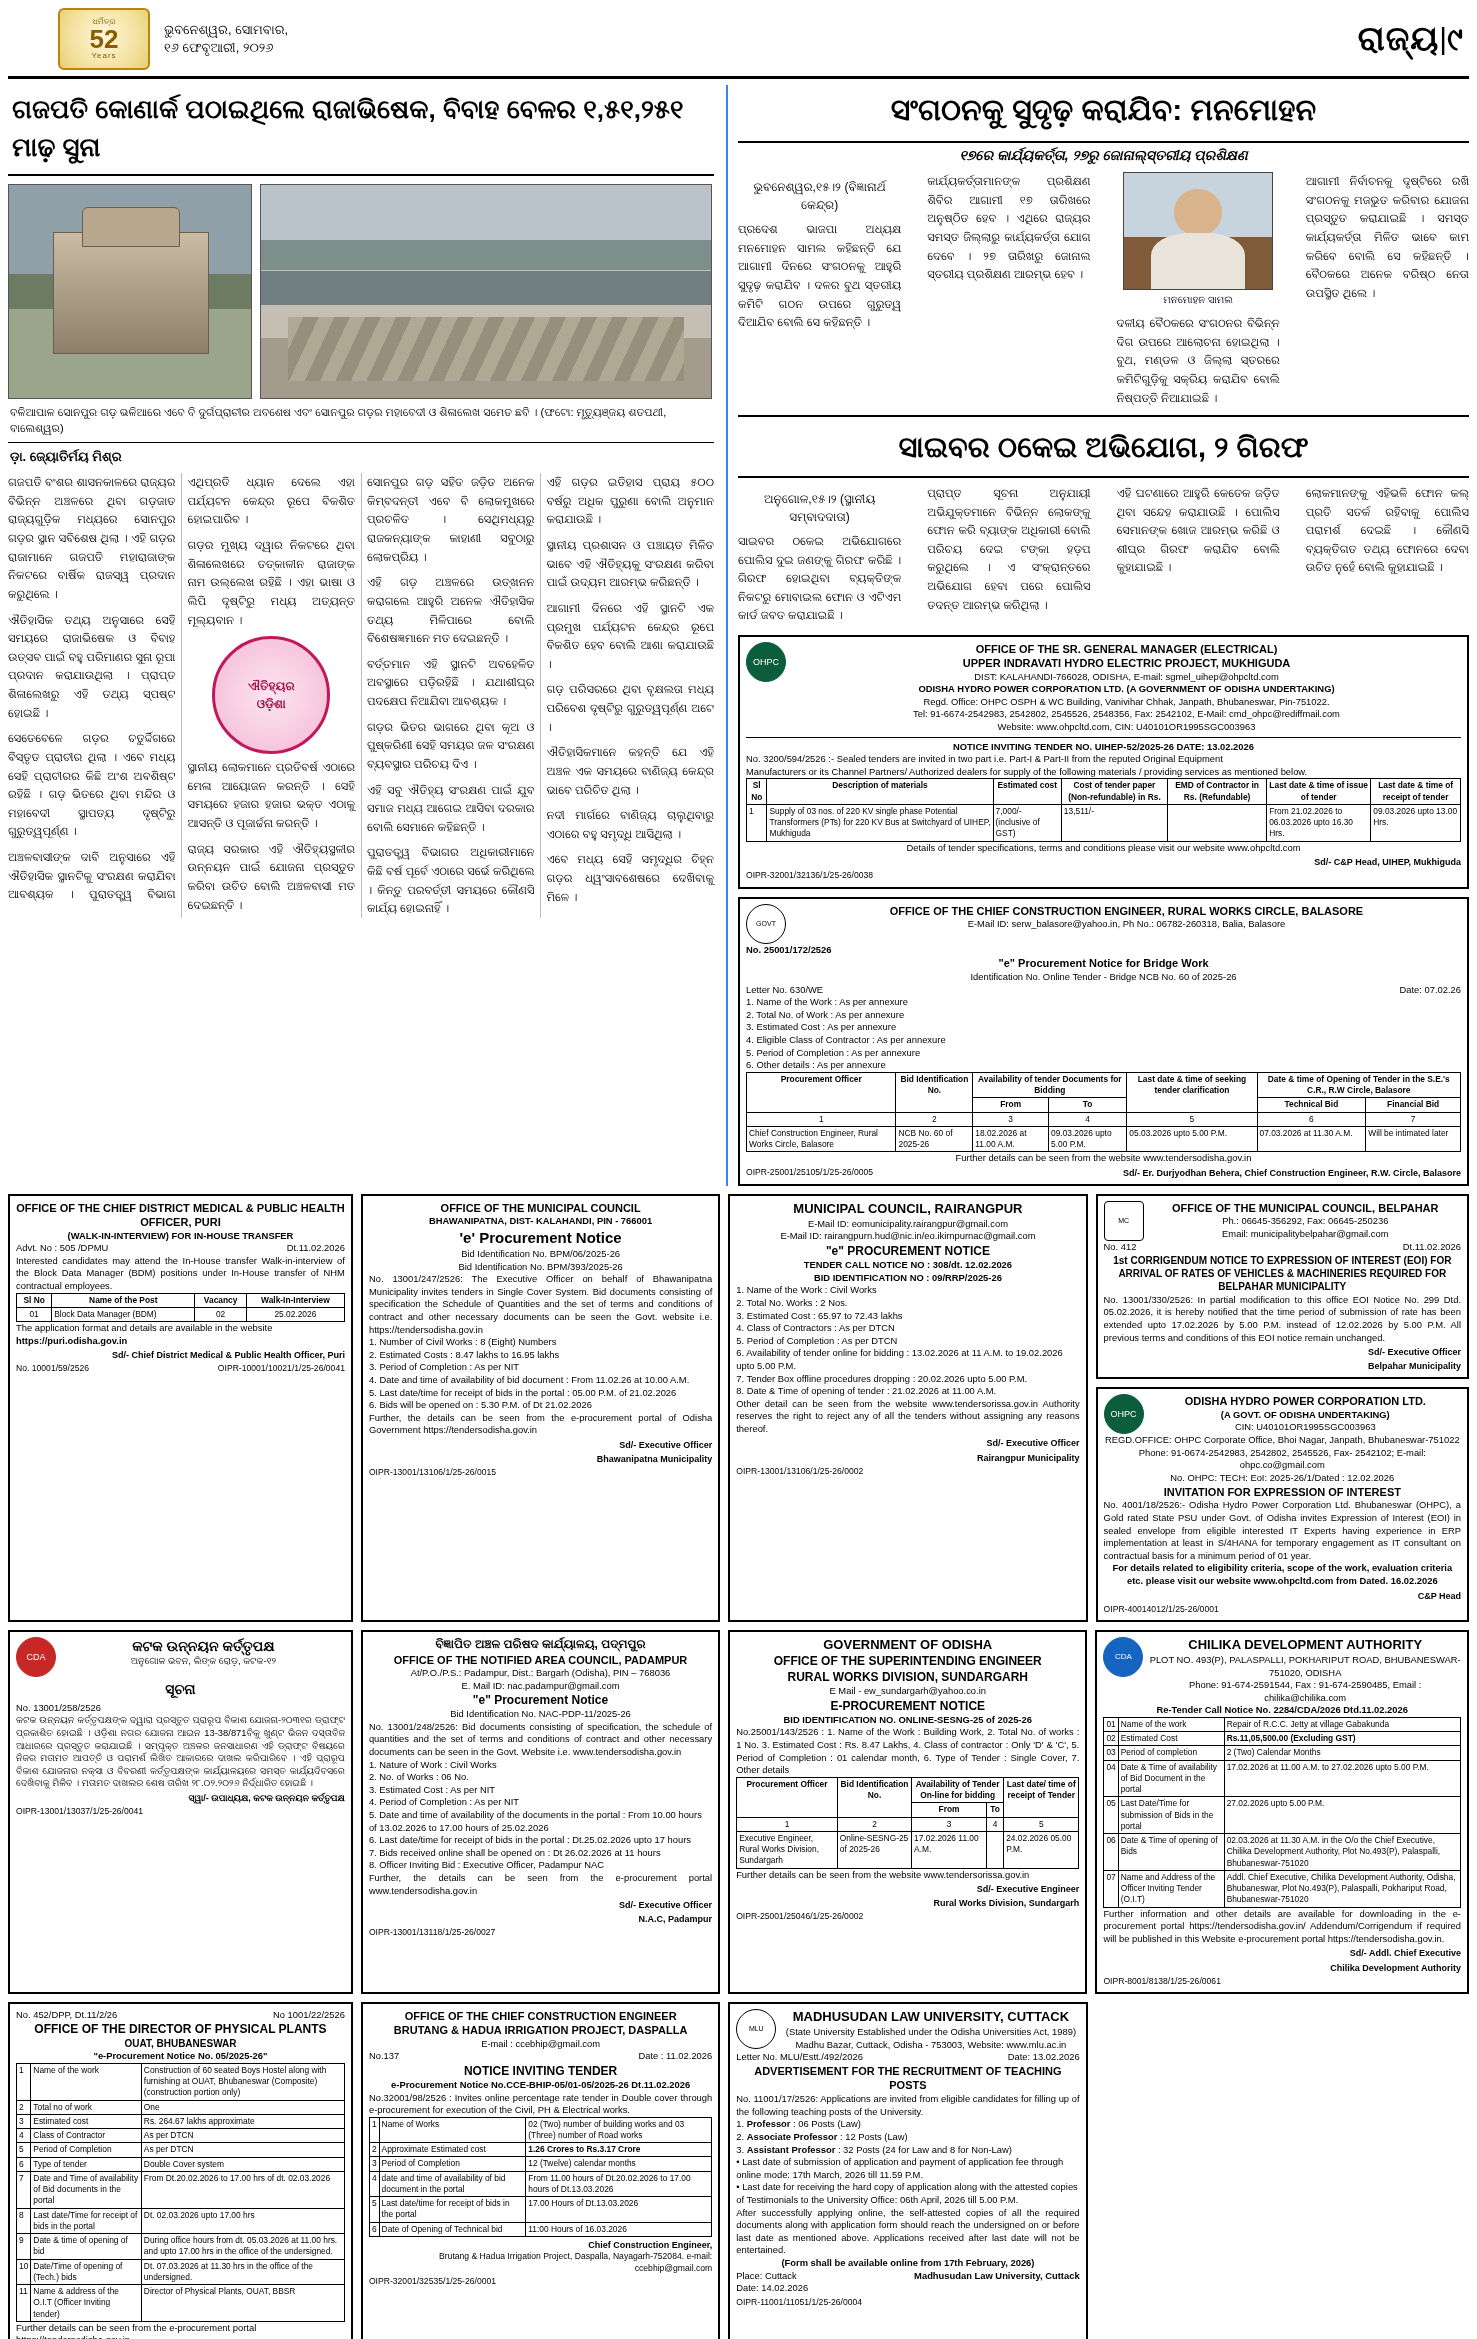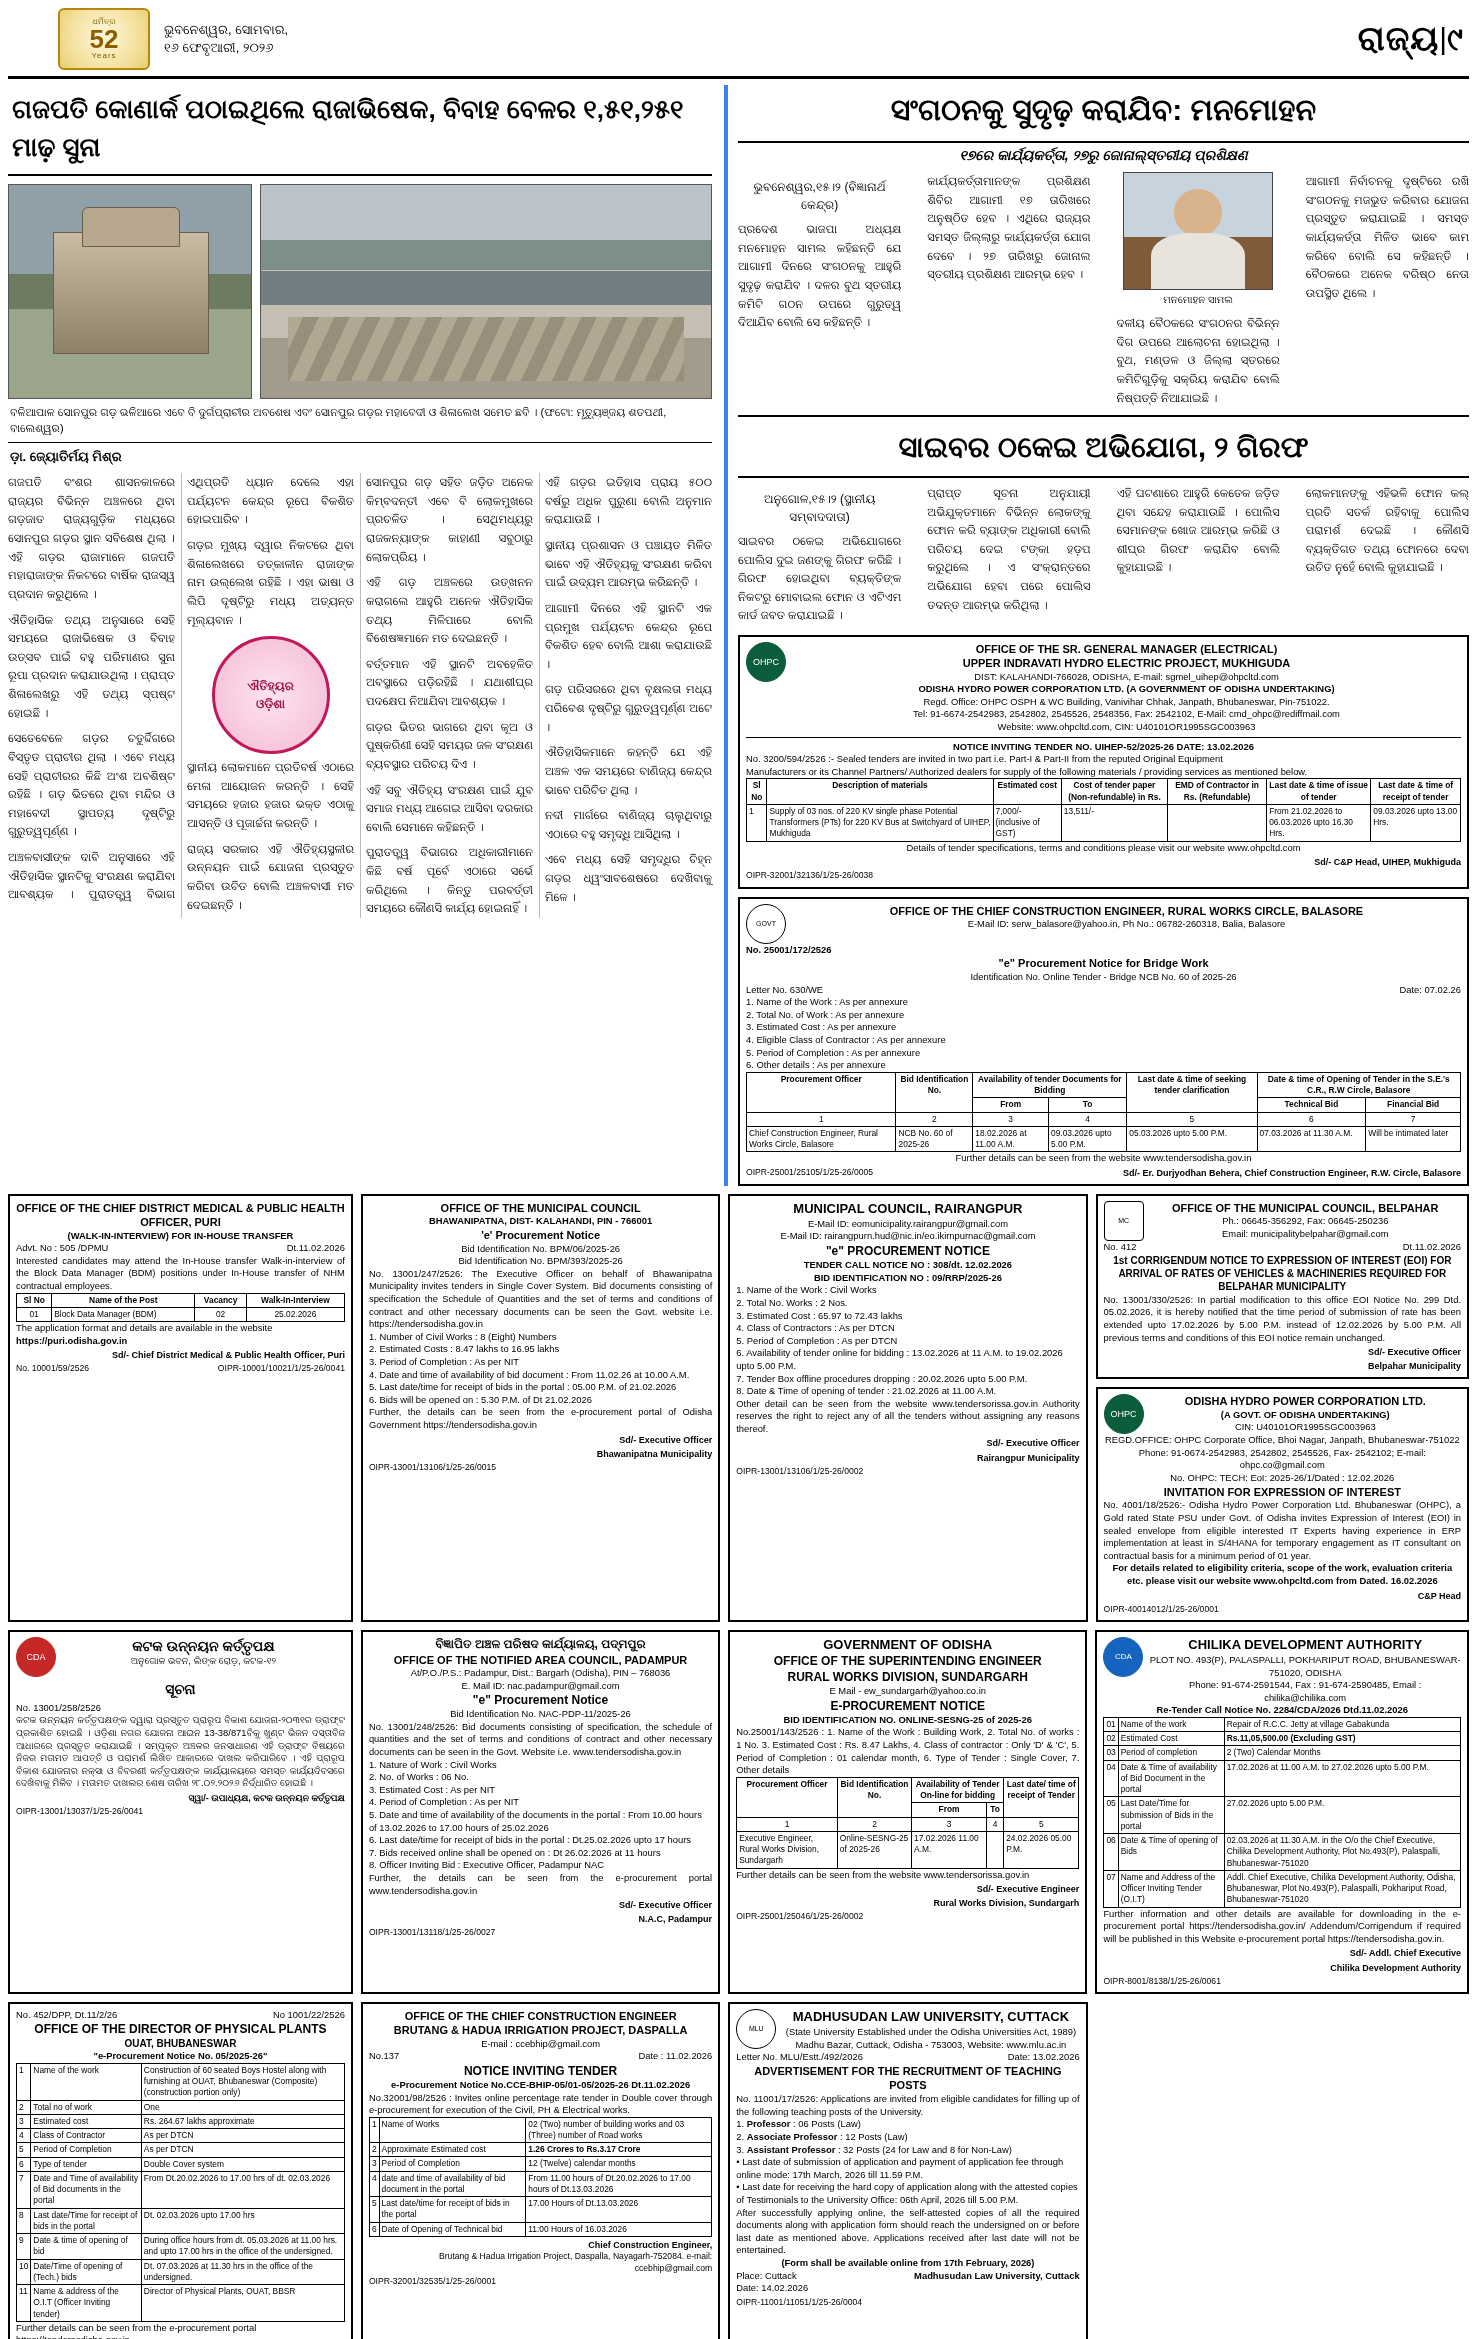--- a/index.html
+++ b/index.html
@@ -37,21 +37,21 @@
   .logo52 .num { font-size:26px; font-weight:bold; color:#8b5e00; }
   .logo52 .yrs { font-size:8px; color:#7a5c00; letter-spacing:1px; }
   .mast-date { font-size:13px; line-height:1.4; }
   .mast-right { margin-left:auto; display:flex; align-items:center; }
   .mast-title { font-size:34px; font-weight:bold; letter-spacing:1px; }
   .mast-page { font-size:32px; font-weight:bold; }
   .mast-sep { font-size:30px; }
 
   
   .topnews { display:flex; gap:10px; margin-top:6px; }
-  .col-left { width: 720px; border-right:4px solid #3b82f6; padding-right:12px;}
+  .col-left { width: 720px; border-right:2px solid #3b82f6; padding-right:12px;}
   .col-right { flex:1; }
 
   .headline-left {
     font-size: 26px; font-weight: bold; line-height:1.45;
     padding: 6px 4px 8px 4px;
     border-bottom: 2px solid #000;
   }
   .photos { display:flex; gap:8px; margin-top:8px; }
   .photo { height: 215px; border:1px solid #555; }
   .photo.a { width: 244px; background:
@@ -386,21 +386,21 @@
       <div class="sd">Sd/- Chief District Medical &amp; Public Health Officer, Puri</div>
       <div style="display:flex;justify-content:space-between">
         <span class="oipr">No. 10001/59/2526</span>
         <span class="oipr">OIPR-10001/10021/1/25-26/0041</span>
       </div>
     </div>
 
     <div class="ad" style="width:25%">
       <div class="title">OFFICE OF THE MUNICIPAL COUNCIL</div>
       <div class="ctr b">BHAWANIPATNA, DIST- KALAHANDI, PIN - 766001</div>
-      <div class="ctr b" style="font-size:11px">'e' Procurement Notice</div>
+      <div class="ctr b" style="font-size:15px">'e' Procurement Notice</div>
       <div class="ctr">Bid Identification No. BPM/06/2025-26</div>
       <div class="ctr">Bid Identification No. BPM/393/2025-26</div>
       <div style="text-align:justify">No. 13001/247/2526: The Executive Officer on behalf of Bhawanipatna Municipality invites tenders in Single Cover System. Bid documents consisting of specification the Schedule of Quantities and the set of terms and conditions of contract and other necessary documents can be seen the Govt. website i.e. https://tendersodisha.gov.in</div>
       <div>
         <div><span>1.</span> <span>Number of Civil Works</span> <span>: 8 (Eight) Numbers</span></div>
         <div><span>2.</span> <span>Estimated Costs</span> <span>: 8.47 lakhs to 16.95 lakhs</span></div>
         <div><span>3.</span> <span>Period of Completion</span> <span>: As per NIT</span></div>
         <div><span>4.</span> <span>Date and time of availability of bid document</span> <span>: From 11.02.26 at 10.00 A.M.</span></div>
         <div><span>5.</span> <span>Last date/time for receipt of bids in the portal</span> <span>: 05.00 P.M. of 21.02.2026</span></div>
         <div><span>6.</span> <span>Bids will be opened on</span> <span>: 5.30 P.M. of Dt 21.02.2026</span></div>

